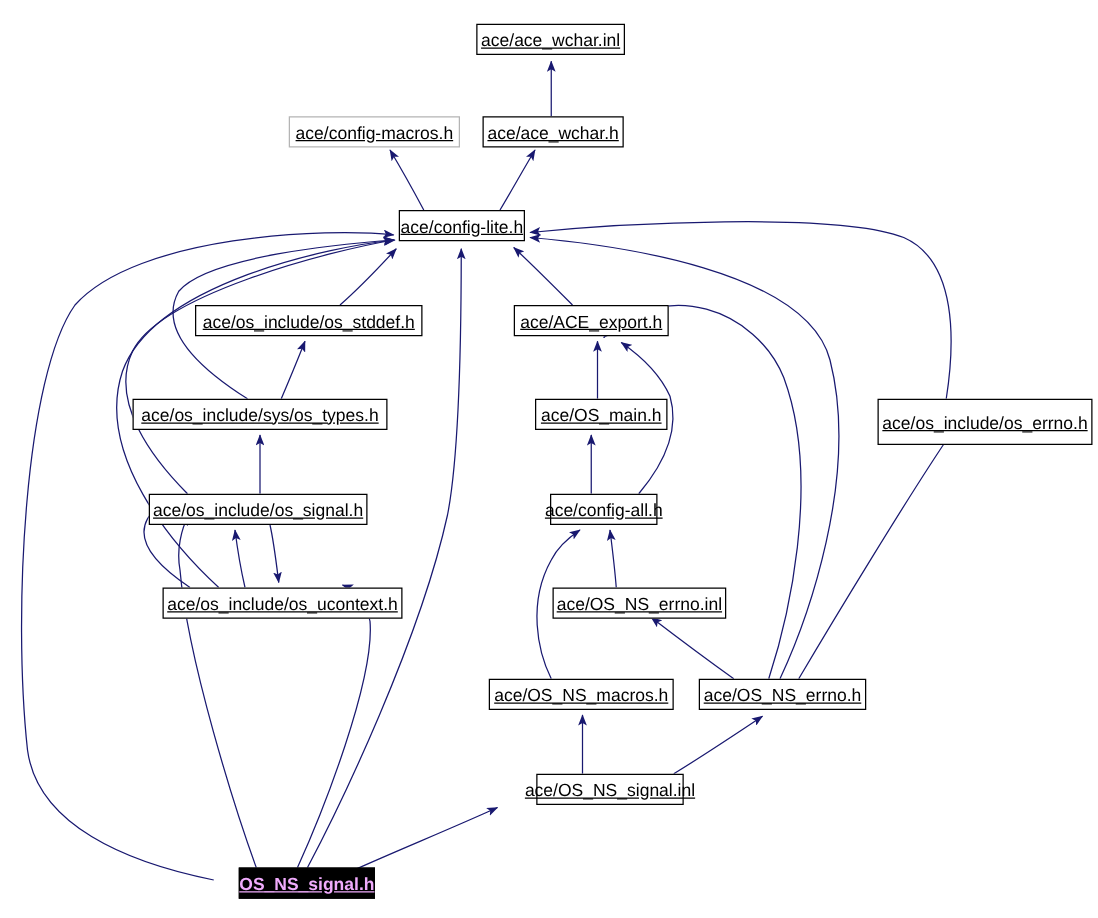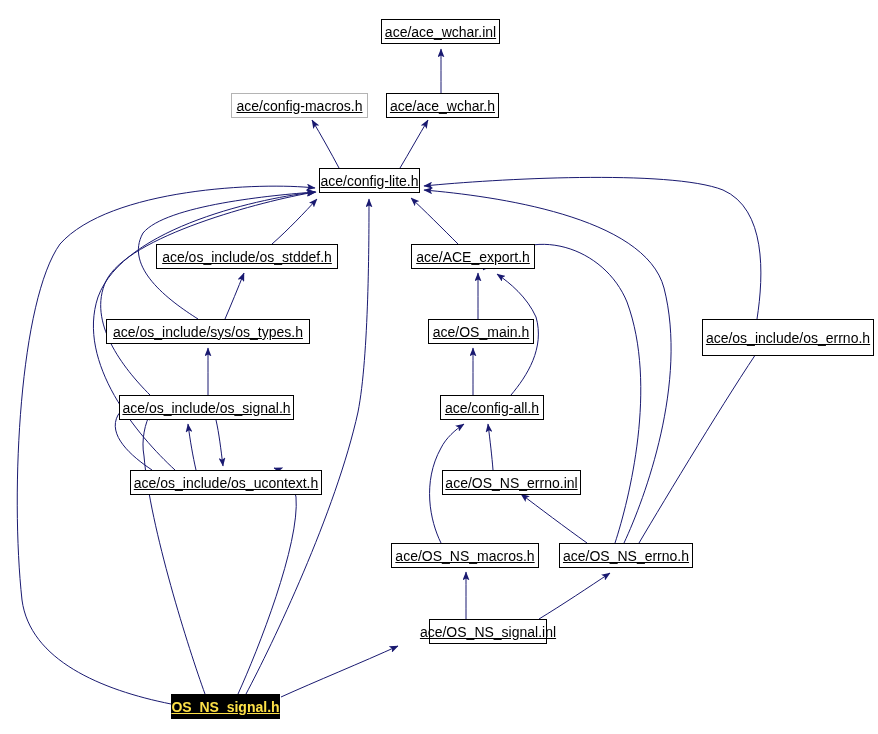--- a/index.html
+++ b/index.html
@@ -40,22 +40,23 @@
     z-index: 5;
     text-decoration: underline;
   }
   .node.dim {
     border-color: #b4b4b4;
     justify-content: center;
   }
   .node.current {
     background: #000000;
     border-color: #000000;
-    color: #fde047;
+    color: #f0abfc;
     font-weight: bold;
+    margin-left: 20px;
   }
 </style>
 </head>
 <body>
 
 <div id="graph-root">
   <svg id="edge-layer" viewBox="0 0 878 734" xmlns="http://www.w3.org/2000/svg">
     <defs>
       <marker id="arrowhead" markerWidth="9" markerHeight="7" refX="8.4" refY="3.5" orient="auto" markerUnits="userSpaceOnUse">
         <polygon points="0,0 9,3.5 0,7 2,3.5" fill="#191970"></polygon>
@@ -118,21 +119,21 @@
       </div>
       <div class="node" style="left: 428px; top: 319px; width: 106px; height: 25px;">
         <span>ace/OS_main.h</span>
       </div>
       <div class="node" style="left: 702px; top: 319px; width: 172px; height: 37px;">
         <span>ace/os_include/os_errno.h</span>
       </div>
       <div class="node" style="left: 119px; top: 395px; width: 175px; height: 25px;">
         <span>ace/os_include/os_signal.h</span>
       </div>
-      <div class="node" style="left: 440px; top: 395px; width: 104px; height: 25px;">
+      <div class="node" style="left: 440px; top: 395px; width: 86px; height: 25px;">
         <span>ace/config-all.h</span>
       </div>
       <div class="node" style="left: 130px; top: 470px; width: 192px; height: 25px;">
         <span>ace/os_include/os_ucontext.h</span>
       </div>
       <div class="node" style="left: 442px; top: 470px; width: 139px; height: 25px;">
         <span>ace/OS_NS_errno.inl</span>
       </div>
       <div class="node" style="left: 391px; top: 543px; width: 148px; height: 25px;">
         <span>ace/OS_NS_macros.h</span>

